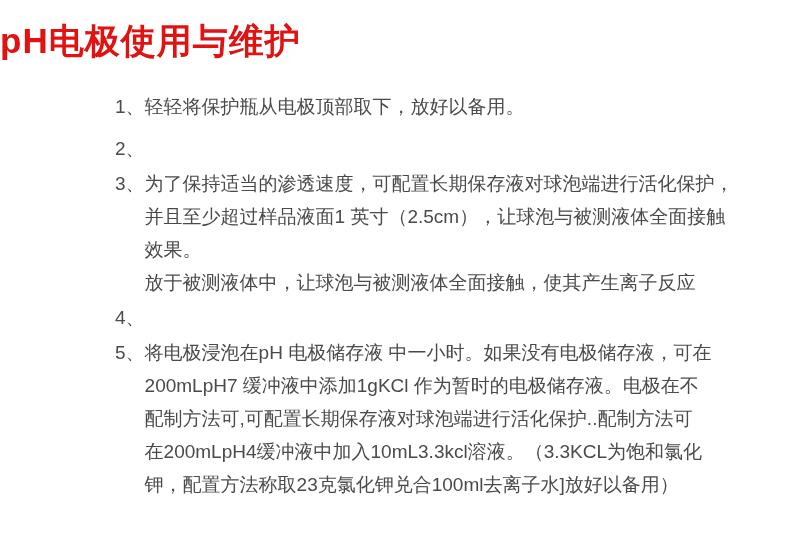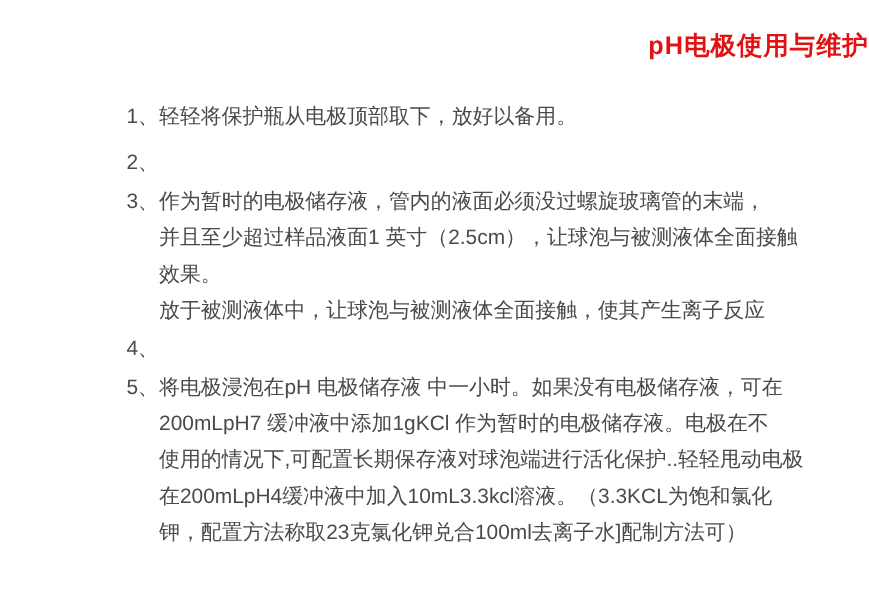--- a/index.html
+++ b/index.html
@@ -7,23 +7,23 @@
     width: 790px;
     height: 545px;
     background: #ffffff;
     font-family: "Liberation Sans", "DejaVu Sans", sans-serif;
     overflow: hidden;
     box-sizing: border-box;
   }
   .title {
     margin: 0;
     padding-top: 24px;
-    text-align: right;
+    text-align: left;
     color: #e01212;
-    font-size: 23px;
+    font-size: 35px;
     line-height: 34px;
     font-weight: bold;
     letter-spacing: 1px;
   }
   .list {
     margin-top: 32px;
     padding-left: 115px;
     padding-right: 60px;
     color: #4a4a4a;
     font-size: 19px;
@@ -58,36 +58,36 @@
       </div>
     </div>
 
     <div class="item">
       <span class="num">2、</span>
     </div>
 
     <div class="item">
       <span class="num">3、</span>
       <div class="lines">
-        <div class="line">作为暂时的电极储存液，管内的液面必须没过螺旋玻璃管的末端，</div>
+        <div class="line">为了保持适当的渗透速度，可配置长期保存液对球泡端进行活化保护，</div>
         <div class="line">并且至少超过样品液面1 英寸（2.5cm），让球泡与被测液体全面接触</div>
         <div class="line">效果。</div>
         <div class="line">放于被测液体中，让球泡与被测液体全面接触，使其产生离子反应</div>
       </div>
     </div>
 
     <div class="item">
       <span class="num">4、</span>
     </div>
 
     <div class="item">
       <span class="num">5、</span>
       <div class="lines">
         <div class="line">将电极浸泡在pH 电极储存液 中一小时。如果没有电极储存液，可在</div>
         <div class="line">200mLpH7 缓冲液中添加1gKCl 作为暂时的电极储存液。电极在不</div>
-        <div class="line">使用的情况下,可配置长期保存液对球泡端进行活化保护..轻轻甩动电极</div>
+        <div class="line">配制方法可,可配置长期保存液对球泡端进行活化保护..配制方法可</div>
         <div class="line">在200mLpH4缓冲液中加入10mL3.3kcl溶液。（3.3KCL为饱和氯化</div>
-        <div class="line">钾，配置方法称取23克氯化钾兑合100ml去离子水]配制方法可）</div>
+        <div class="line">钾，配置方法称取23克氯化钾兑合100ml去离子水]放好以备用）</div>
       </div>
     </div>
 
   </div>
 </div>
 
 </body></html>

